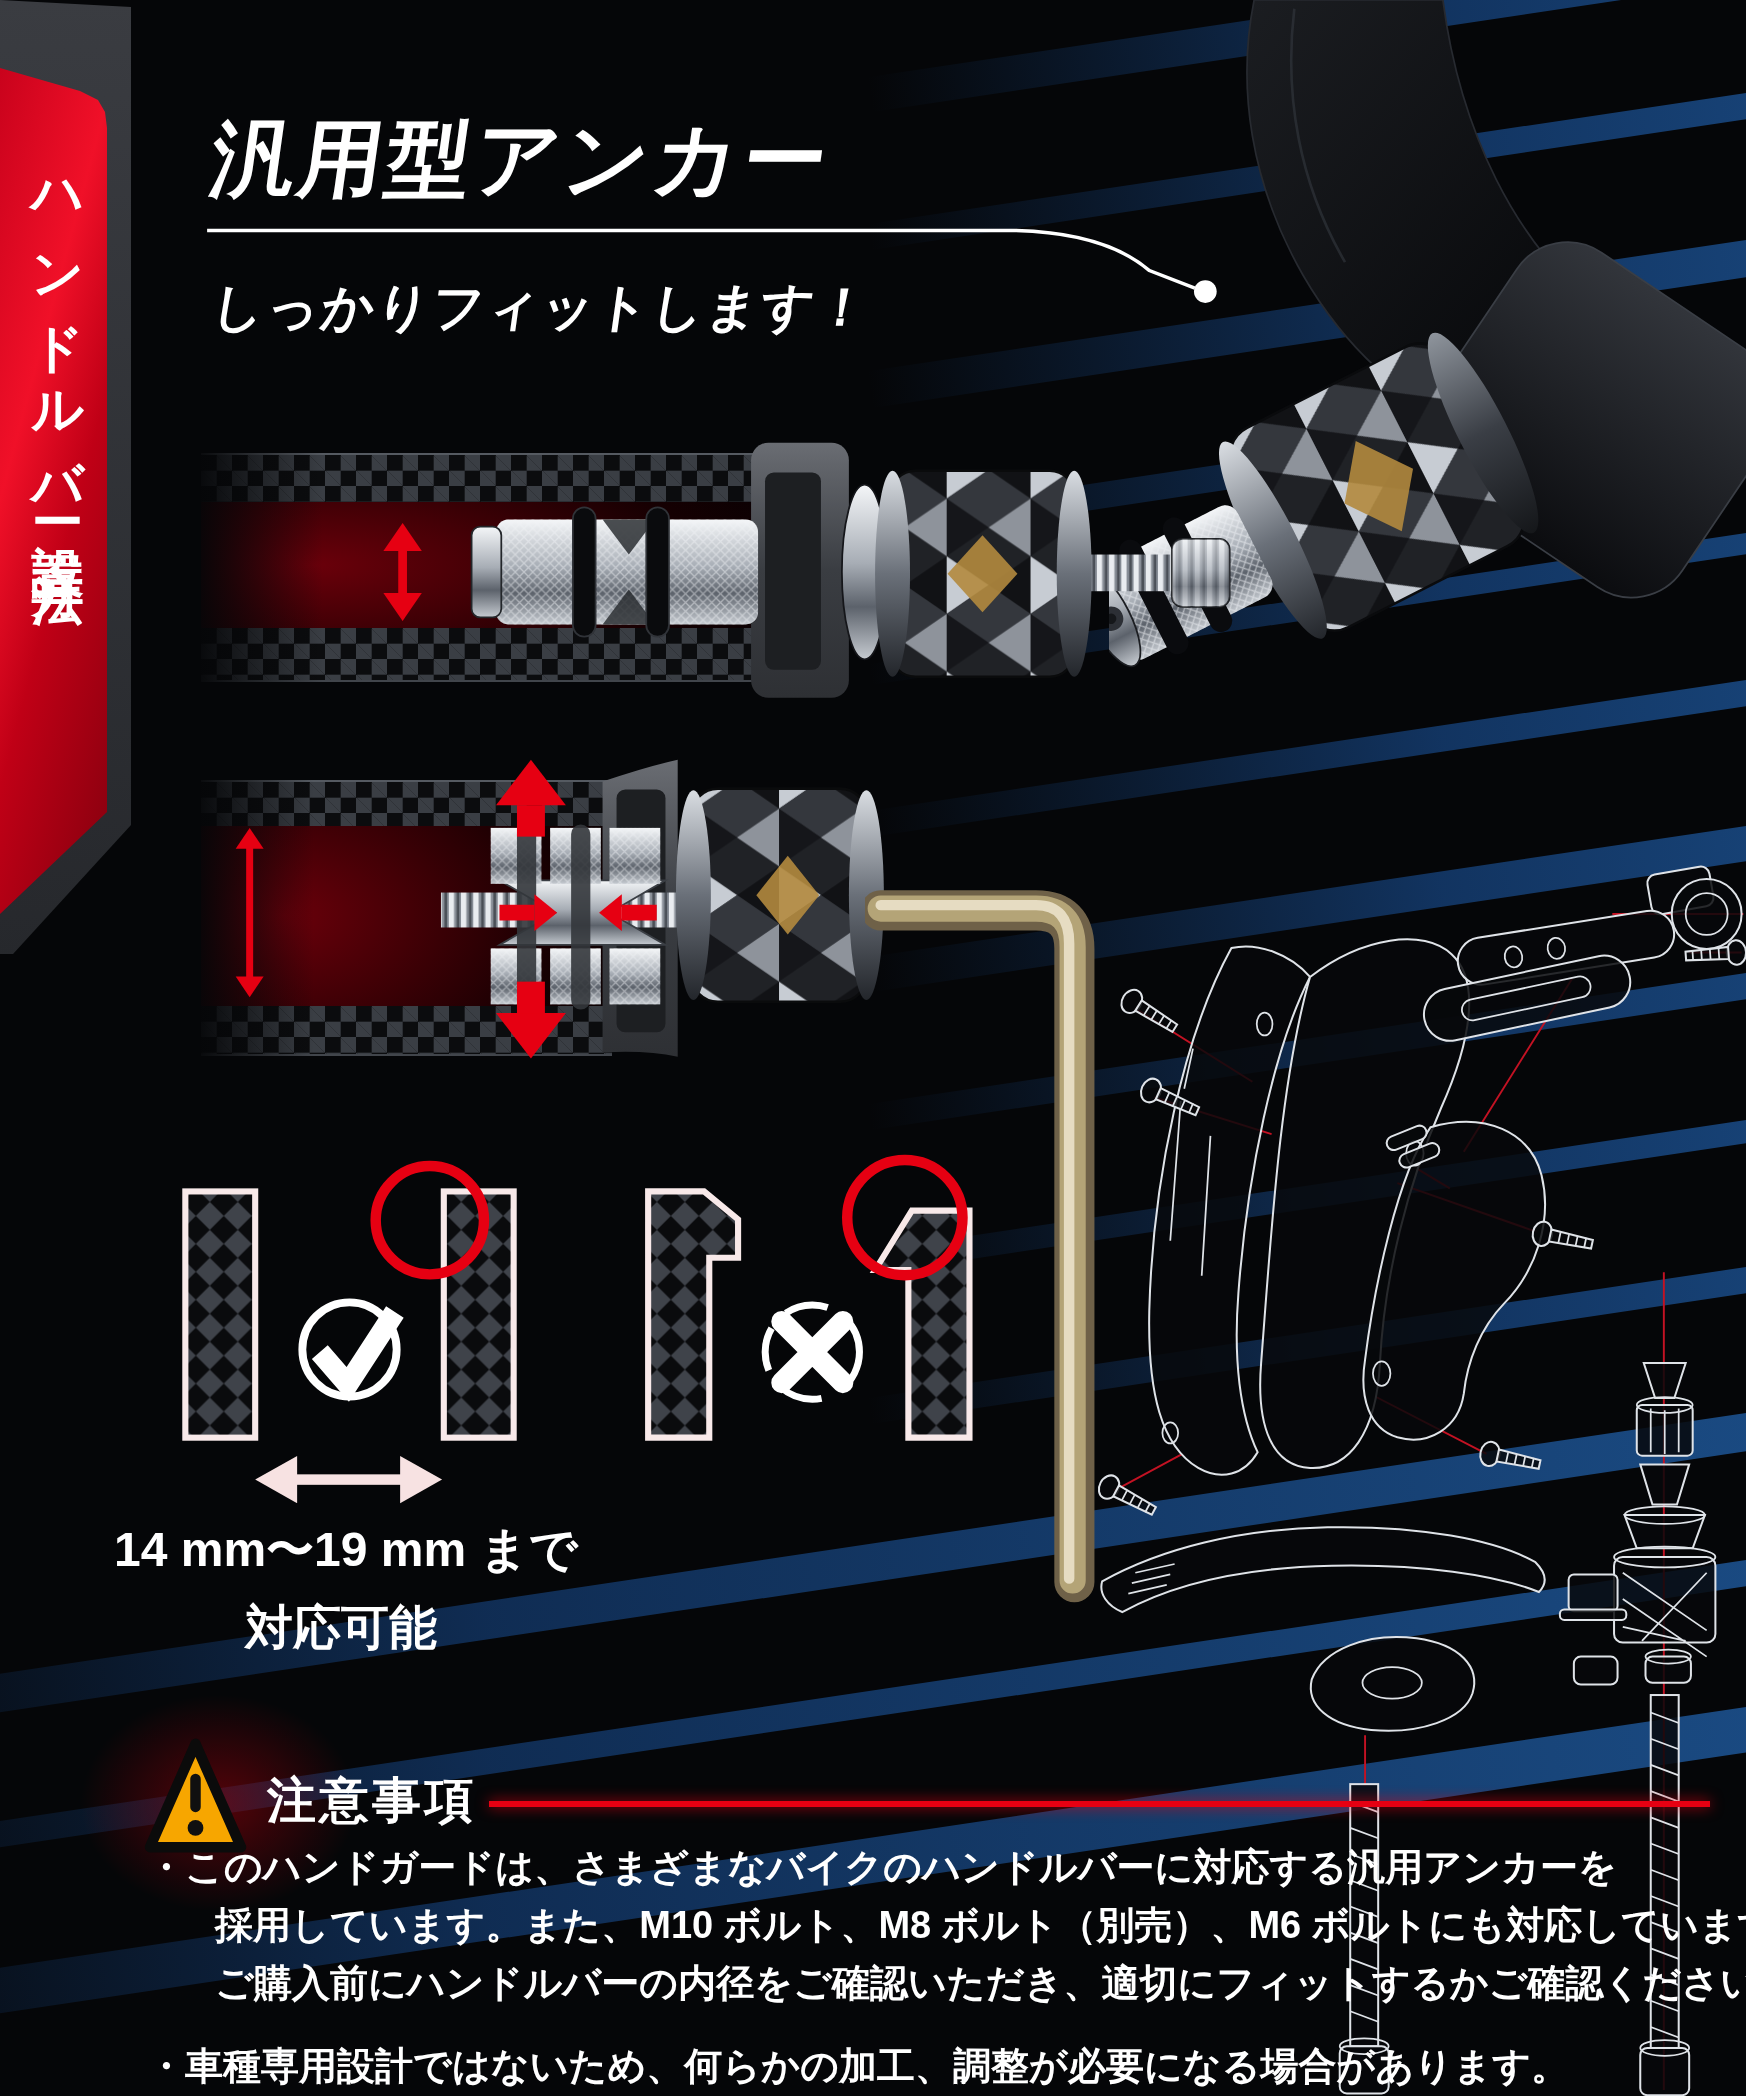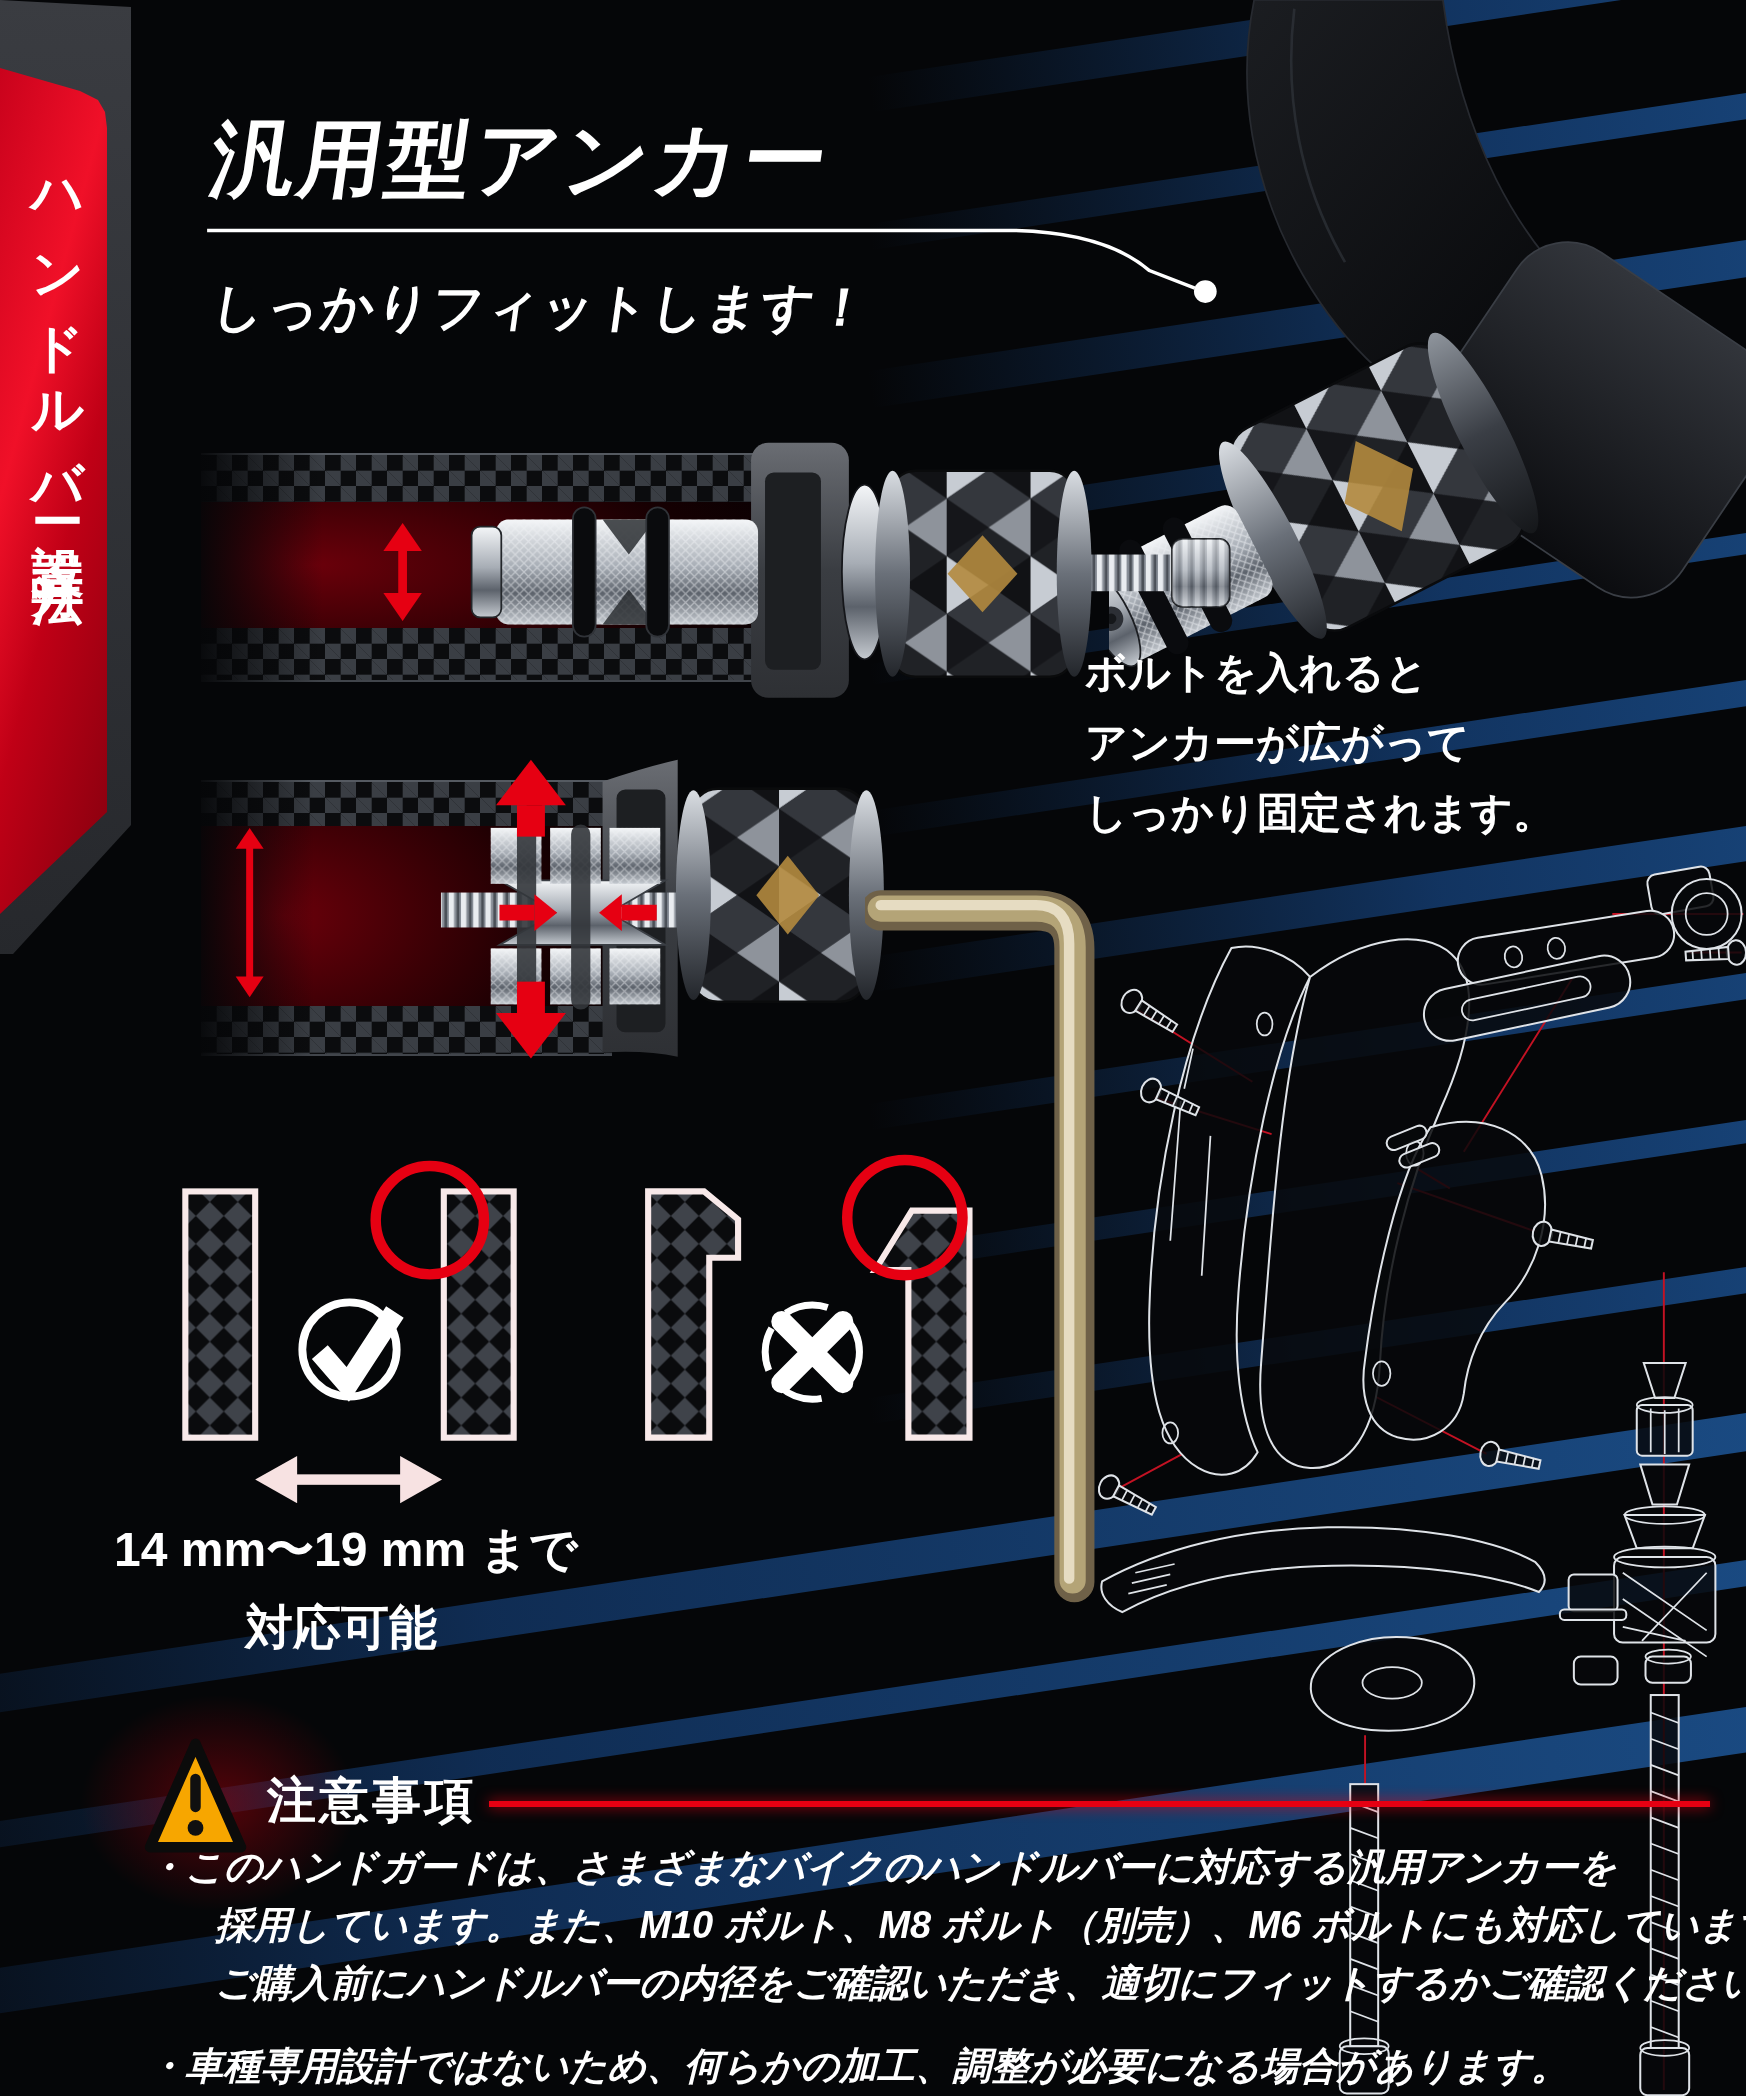--- a/index.html
+++ b/index.html
@@ -17,21 +17,21 @@
   .carbon{background-color:#0b0c0e;
     background-image:linear-gradient(45deg,#3a3e44 25%,transparent 25%,transparent 75%,#3a3e44 75%),
                      linear-gradient(45deg,#3a3e44 25%,transparent 25%,transparent 75%,#3a3e44 75%);
     background-size:31px 31px;background-position:0 0,15.7px 15.7px;}
   .tube-int{background:radial-gradient(ellipse 85% 130% at 20% 50%,#6a000a 0%,#3a0005 45%,#150002 80%,#0b0103 100%);}
   .ribbon-back{clip-path:polygon(0 0,131px 7px,131px 825px,13px 954px,0 954px);background:linear-gradient(180deg,#3a3c41,#26282c);}
   .ribbon{clip-path:polygon(0 68px,80px 91px,98px 100px,105px 112px,107px 128px,107px 812px,0 914px);
           background:linear-gradient(105deg,#c3001a 0%,#f01028 38%,#c00016 60%,#83000e 100%);}
   .ribbon-label{writing-mode:vertical-rl;text-orientation:upright;letter-spacing:9.6px;
                 color:#fff;font-weight:700;font-size:52px;}
-  .notice-line{color:#fff;font-weight:700;font-size:38px;line-height:58px;white-space:nowrap;font-style:italic;}
+  .notice-line{color:#fff;font-weight:700;font-size:38px;line-height:58px;white-space:nowrap;}
   .notice-line.cont{padding-left:68px;}
 </style>
 </head>
 <body>
 
 <div id="canvas">
 
   <div class="abs" style="left:0;top:0;width:1747px;height:2096px;">
 
     <div class="stripe" style="top:94px;"></div>
@@ -191,25 +191,20 @@
         <ellipse cx="802" cy="152" rx="20" ry="118" fill="url(#d1-rim)"></ellipse>
         <ellipse cx="1010" cy="152" rx="20" ry="118" fill="url(#d1-rim)"></ellipse>
       </g>
       <g>
         <rect x="1122" y="112" width="66" height="78" rx="12" fill="url(#d1-sil)" stroke="#1a1c1f" stroke-width="2"></rect>
         <rect x="1122" y="112" width="66" height="78" rx="12" fill="url(#d1-th)" opacity=".35"></rect>
       </g>
     </svg>
   </div>
 
-  <div class="abs" style="left:1085px;top:638px;width:524px;">
-    <div class="txt" style="font-size:42px;line-height:70px;">ボルトを入れると</div>
-    <div class="txt" style="font-size:42px;line-height:70px;">アンカーが広がって</div>
-    <div class="txt" style="font-size:42px;line-height:70px;">しっかり固定されます。</div>
-  </div>
 
   <div class="abs" style="left:192px;top:751px;width:1057px;height:332px;">
     <div class="abs carbon" style="left:8.7px;top:29px;width:411px;height:46px;border-top:2.6px solid #555a61;"></div>
     <div class="abs tube-int" style="left:8.7px;top:75px;width:414px;height:180px;"></div>
     <div class="abs carbon" style="left:8.7px;top:255px;width:411px;height:48px;border-bottom:2.6px solid #41454b;"></div>
     <div class="abs" style="left:0;top:17.5px;width:122px;height:288px;background:linear-gradient(90deg,#050608,rgba(5,6,8,0));"></div>
     <svg class="abs" style="left:0;top:0;" width="1057" height="332" viewBox="0 0 1210 380">
       <defs>
         <linearGradient id="d2-sil" x1="0" y1="0" x2="0" y2="1">
           <stop offset="0" stop-color="#f4f6f8"></stop>

